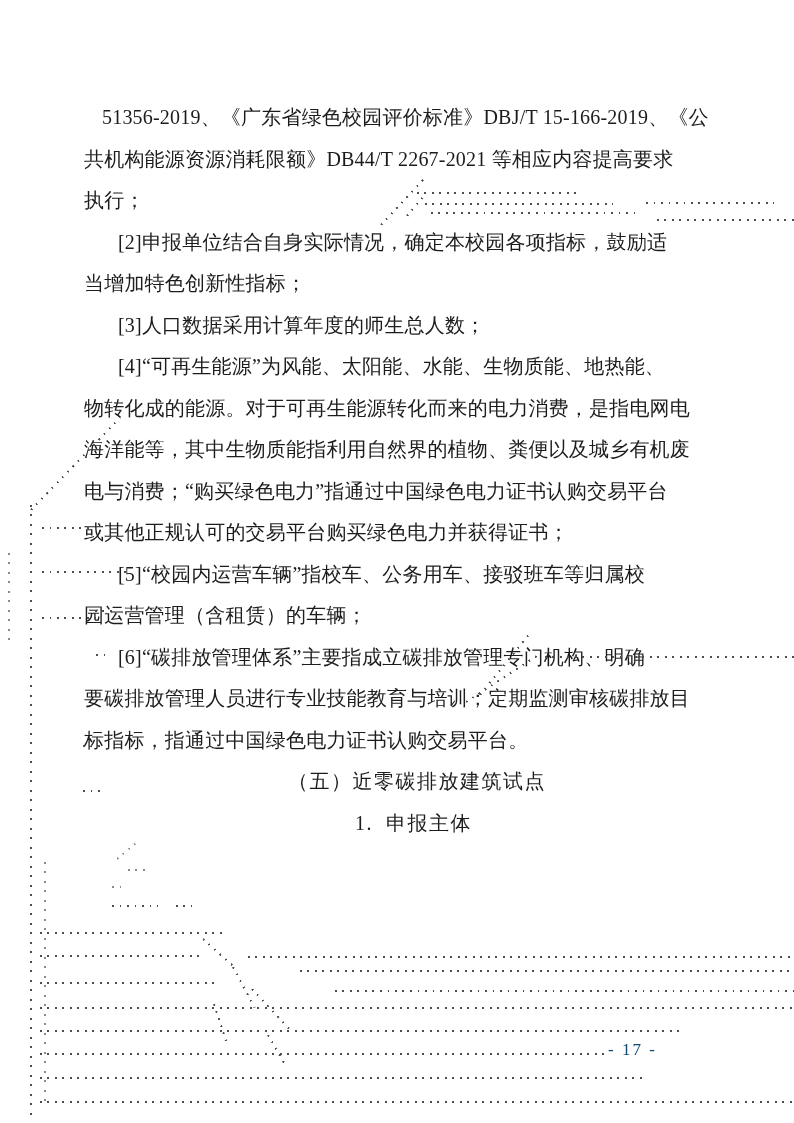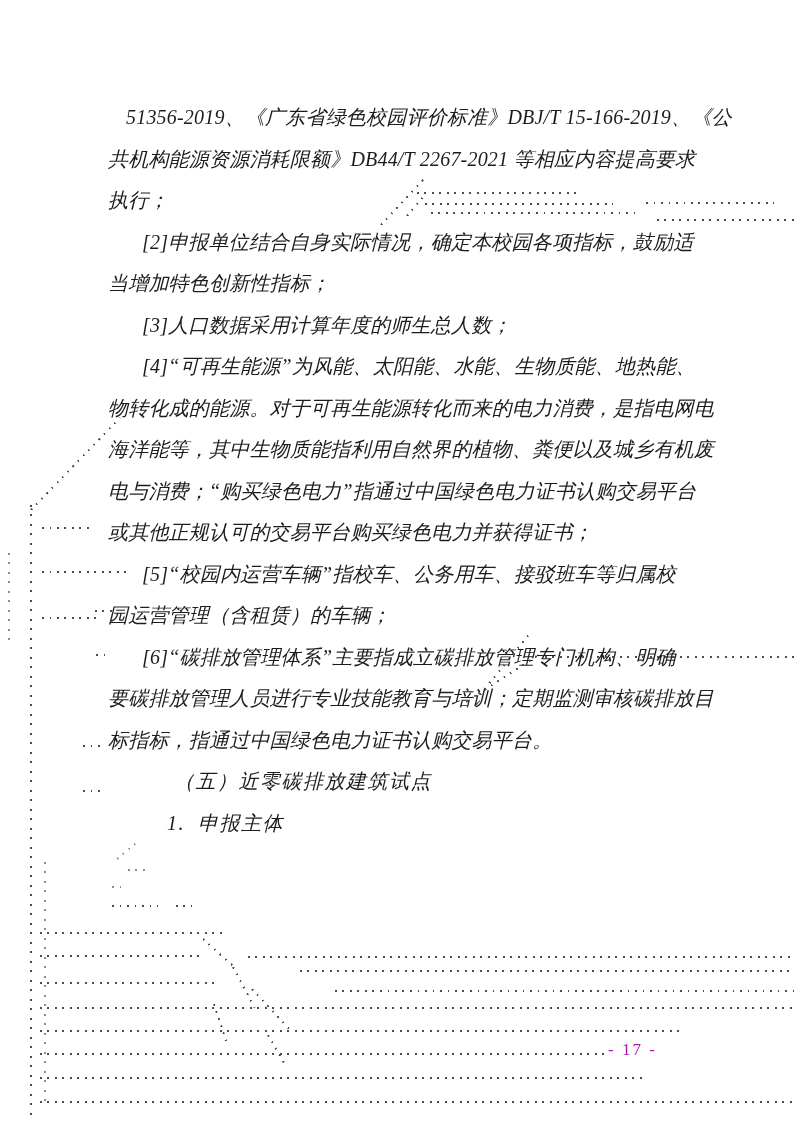--- a/index.html
+++ b/index.html
@@ -7,45 +7,44 @@
     width: 794px; height: 1123px;
     background: #ffffff;
     position: relative;
     overflow: hidden;
     font-family: "Liberation Serif", "DejaVu Serif", serif;
     color: #1c1c1c;
   }
   
   .textblock {
     position: absolute;
-    left: 108px; top: 97px;
+    left: 84px; top: 97px;
     width: 600px;
-    font-style: italic;
   }
   .line {
     height: 41.5px;
     line-height: 41.5px;
     font-size: 20px;
     letter-spacing: 0.2px;
     white-space: pre;
     color: #1c1c1c;
   }
   .pad-sm   { padding-left: 18px; }  
   .indent   { padding-left: 34px; }  
   .indent-h { padding-left: 66px; }  
   .indent-s { padding-left: 59px; }  
-  .heading-line { letter-spacing: 1.5px; }
+  .heading-line { letter-spacing: 1.5px; text-align: center; }
   
   .pagenum {
     position: absolute;
     left: 608px; top: 1040px;
     font-size: 17px;
     letter-spacing: 2px;
     white-space: pre;
-    color: #a21caf;
+    color: #0c4a6e;
   }
   
   .n  { position: absolute; pointer-events: none; }
   .nh {
     height: 2px;
     background: repeating-linear-gradient(to right, #4d4d4d 0 1.6px, transparent 1.6px 7.5px);
   }
   .nv {
     width: 2px;
     background: repeating-linear-gradient(to bottom, #4d4d4d 0 1.6px, transparent 1.6px 9.5px);

